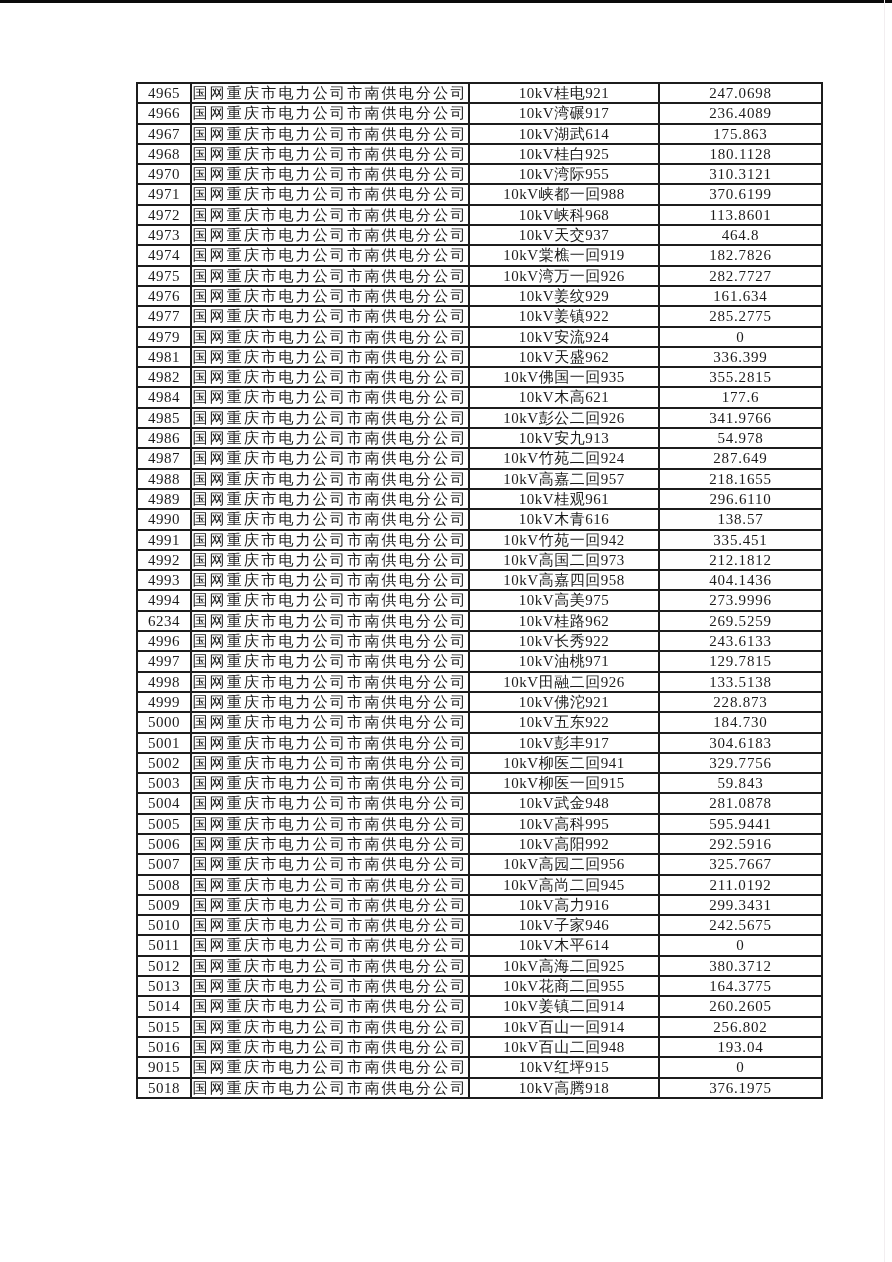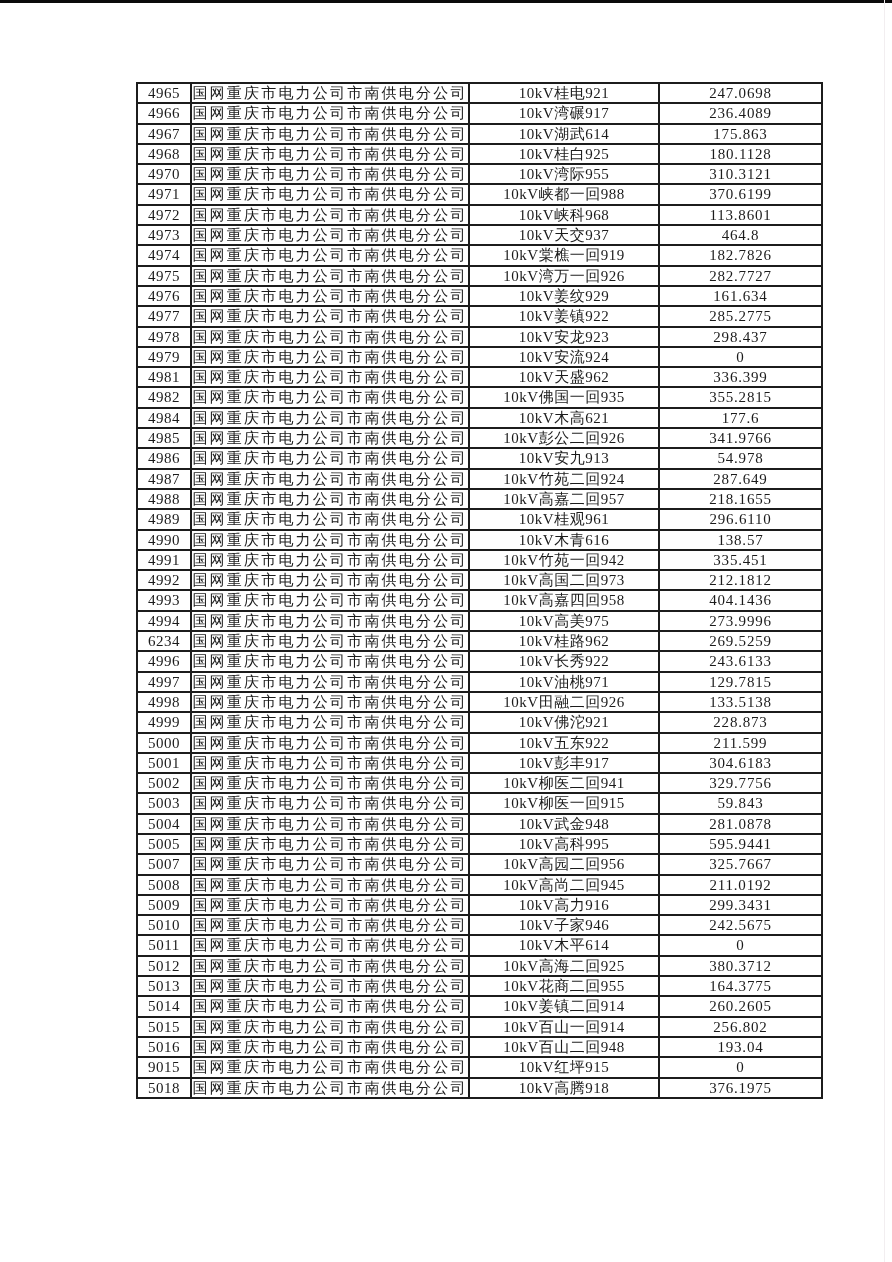--- a/index.html
+++ b/index.html
@@ -148,26 +148,20 @@
     <td class="c-value">161.634</td>
   </tr>
 
   <tr>
     <td class="c-num">4977</td>
     <td class="c-company">国网重庆市电力公司市南供电分公司</td>
     <td class="c-line">10kV姜镇922</td>
     <td class="c-value">285.2775</td>
   </tr>
 
-  <tr>
-    <td class="c-num">4978</td>
-    <td class="c-company">国网重庆市电力公司市南供电分公司</td>
-    <td class="c-line">10kV安龙923</td>
-    <td class="c-value">298.437</td>
-  </tr>
 
   <tr>
     <td class="c-num">4979</td>
     <td class="c-company">国网重庆市电力公司市南供电分公司</td>
     <td class="c-line">10kV安流924</td>
     <td class="c-value">0</td>
   </tr>
 
 
   <tr>
@@ -294,21 +288,21 @@
     <td class="c-num">4999</td>
     <td class="c-company">国网重庆市电力公司市南供电分公司</td>
     <td class="c-line">10kV佛沱921</td>
     <td class="c-value">228.873</td>
   </tr>
 
   <tr>
     <td class="c-num">5000</td>
     <td class="c-company">国网重庆市电力公司市南供电分公司</td>
     <td class="c-line">10kV五东922</td>
-    <td class="c-value">211.599</td>
+    <td class="c-value">184.730</td>
   </tr>
 
   <tr>
     <td class="c-num">5001</td>
     <td class="c-company">国网重庆市电力公司市南供电分公司</td>
     <td class="c-line">10kV彭丰917</td>
     <td class="c-value">304.6183</td>
   </tr>
 
   <tr>
@@ -332,20 +326,26 @@
     <td class="c-value">281.0878</td>
   </tr>
 
   <tr>
     <td class="c-num">5005</td>
     <td class="c-company">国网重庆市电力公司市南供电分公司</td>
     <td class="c-line">10kV高科995</td>
     <td class="c-value">595.9441</td>
   </tr>
 
+  <tr>
+    <td class="c-num">5006</td>
+    <td class="c-company">国网重庆市电力公司市南供电分公司</td>
+    <td class="c-line">10kV高阳992</td>
+    <td class="c-value">292.5916</td>
+  </tr>
 
   <tr>
     <td class="c-num">5007</td>
     <td class="c-company">国网重庆市电力公司市南供电分公司</td>
     <td class="c-line">10kV高园二回956</td>
     <td class="c-value">325.7667</td>
   </tr>
 
   <tr>
     <td class="c-num">5008</td>

